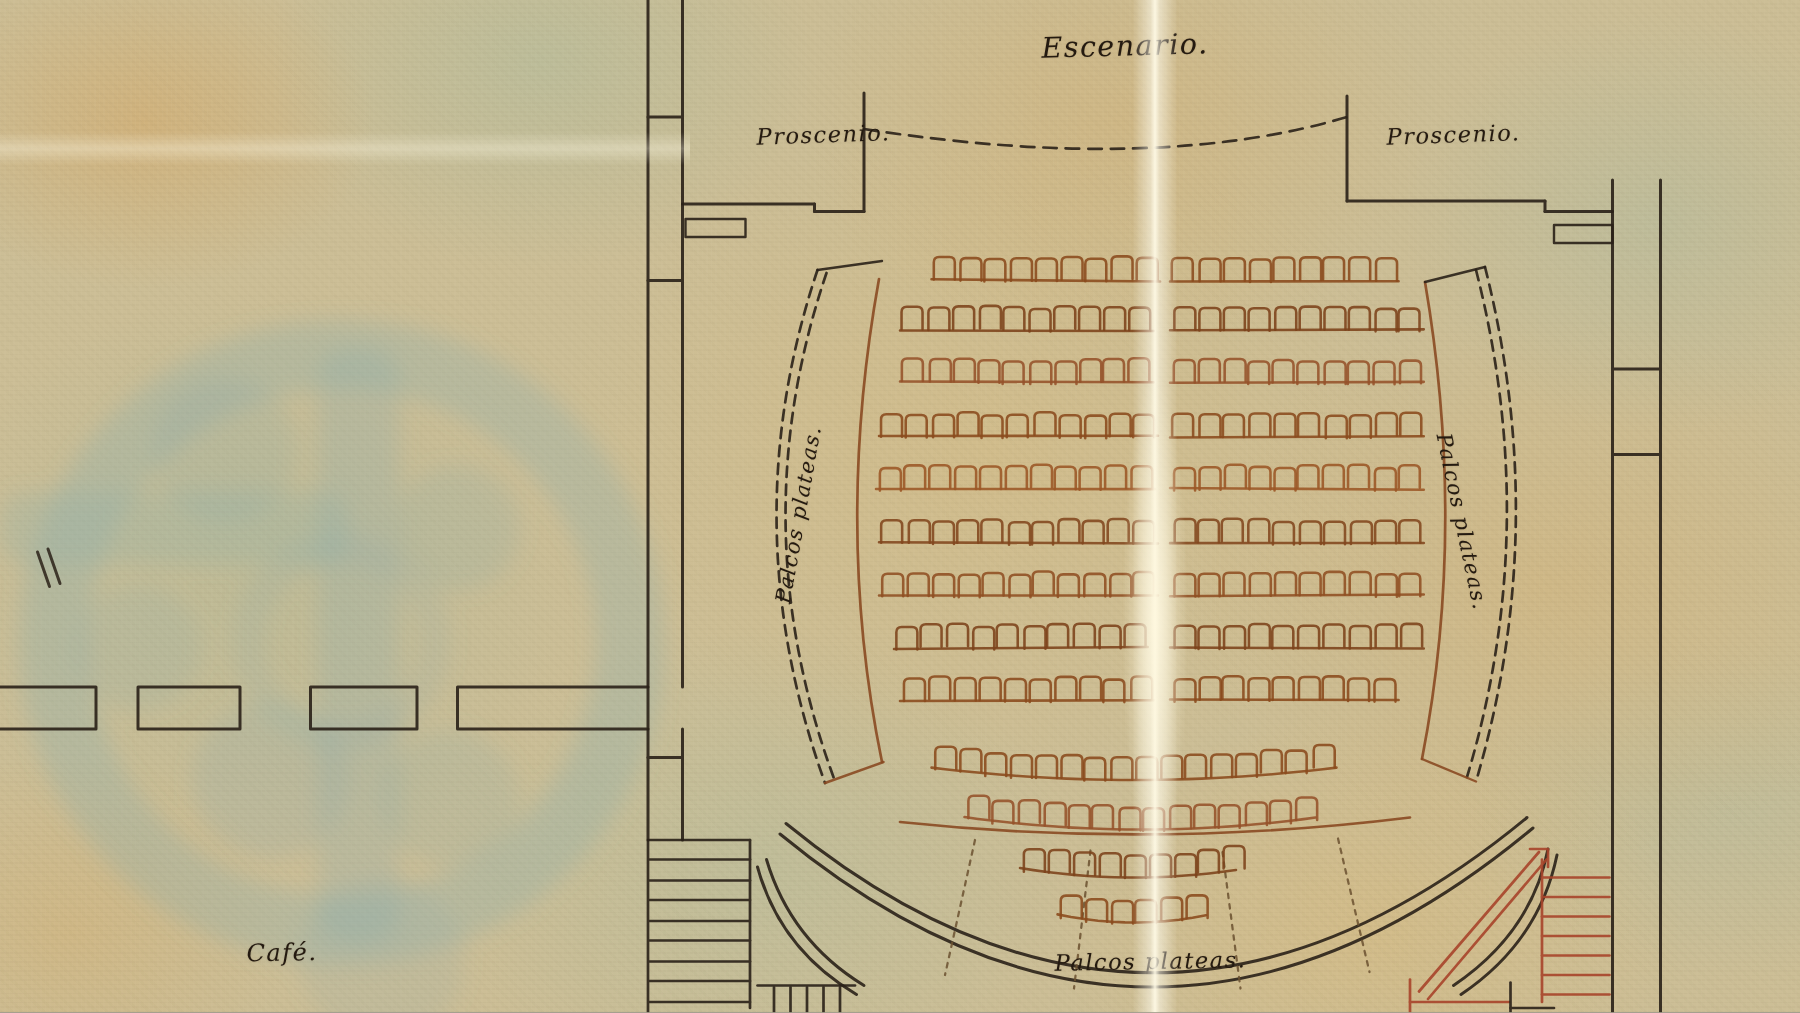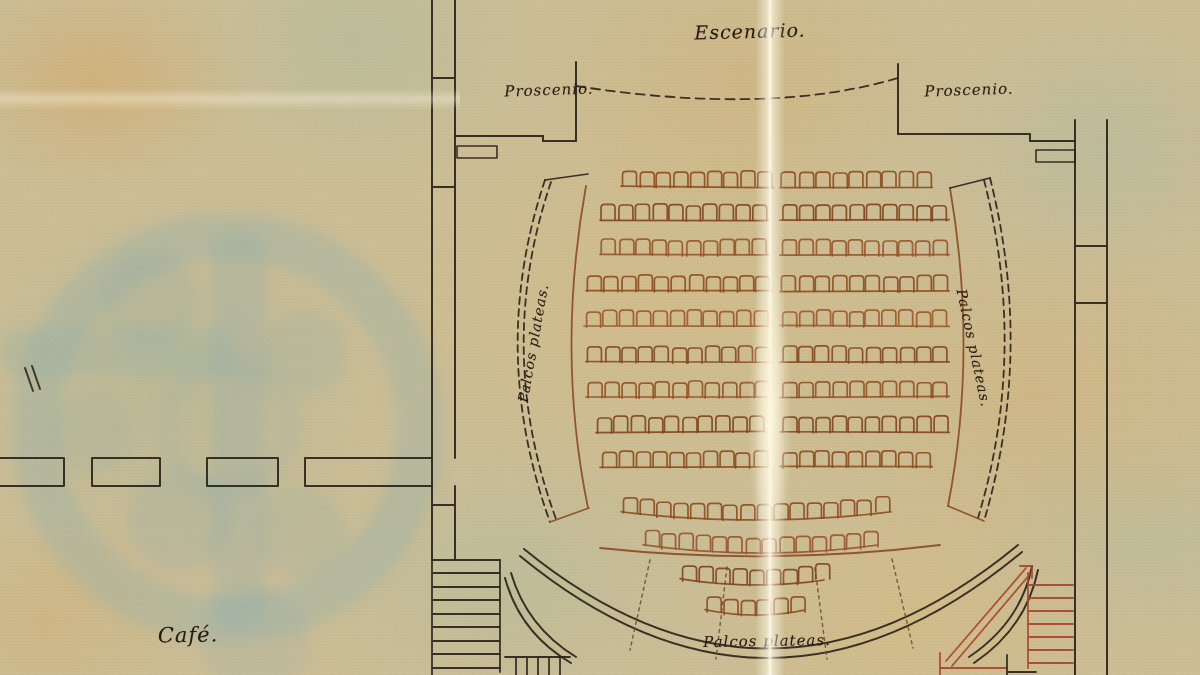--- a/index.html
+++ b/index.html
@@ -39,21 +39,21 @@
   .lbl{
     position:absolute;color:#241a10;font-style:italic;white-space:nowrap;
     transform:translate(-50%,-50%);letter-spacing:1px;
     text-shadow:0 0 1px rgba(60,40,20,.25);
   }
   .lbl-stage{font-size:19px;transform:translate(-50%,-50%) rotate(-1.5deg);}
   .lbl-prosc{font-size:15px;transform:translate(-50%,-50%) rotate(-2deg);}
   .lbl-pal-left{font-size:14px;transform:translate(-50%,-50%) rotate(-80deg);}
   .lbl-pal-right{font-size:14px;transform:translate(-50%,-50%) rotate(78deg);}
   .lbl-pal-rear{font-size:15px;transform:translate(-50%,-50%) rotate(-1deg);}
-  .lbl-cafe{font-size:21px;transform:translate(-50%,-50%) rotate(-1deg);text-align:center;}
+  .lbl-cafe{font-size:16px;transform:translate(-50%,-50%) rotate(-1deg);text-align:center;}
 </style>
 </head>
 <body>
 
 <div class="scan">
   <div class="blotches"></div>
   <div class="weave"></div>
 
   <svg width="1200" height="675" viewBox="0 0 1200 675">
     <defs>

